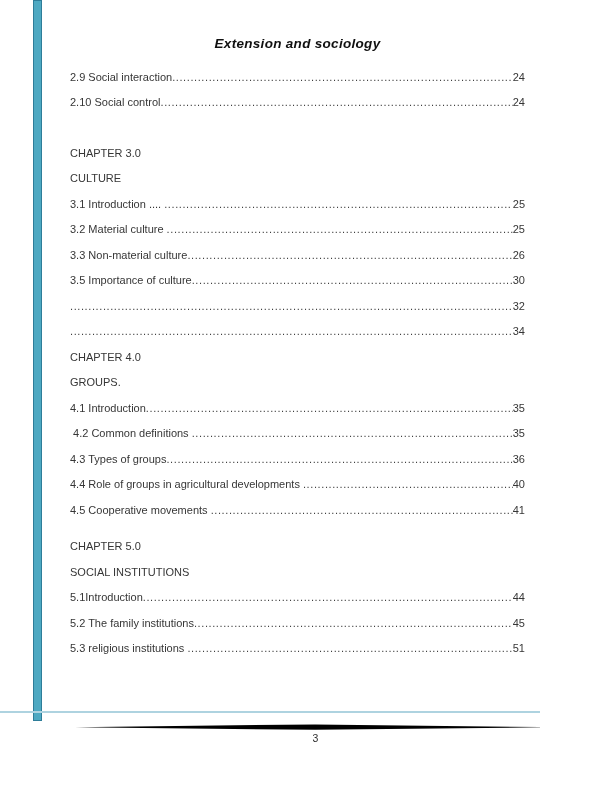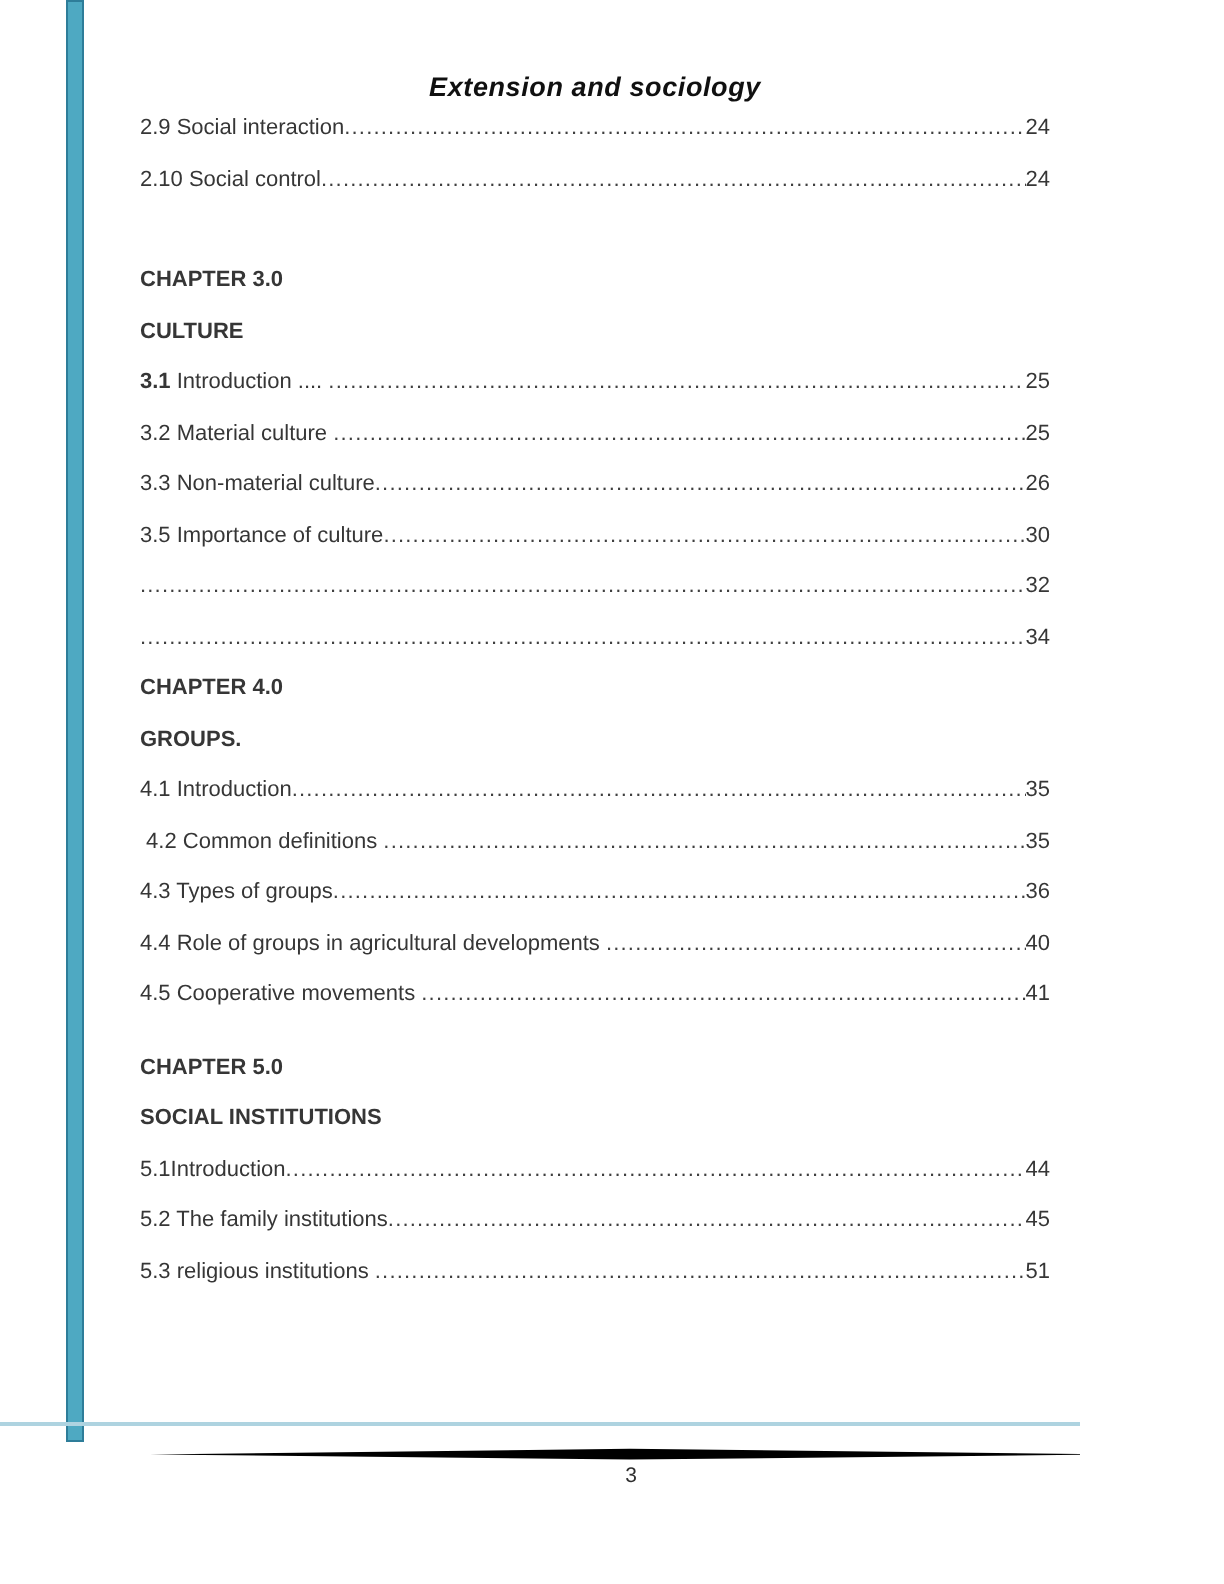--- a/index.html
+++ b/index.html
@@ -17,28 +17,28 @@
     position:absolute; top:711px; left:0; width:612px; height:2px;
     background:#aed3e0;
   }
   .content { position:absolute; left:70px; top:0; width:455px; }
   .title {
     margin-top:36px; height:16px; text-align:center;
     font-weight:bold; font-style:italic; font-size:13.5px; color:#101010;
     letter-spacing:0.3px;
   }
   .row {
-    height:25.5px; display:flex; 
+    height:25.5px; display:flex; align-items:flex-end;
     font-size:11px; line-height:13px;
   }
   .row.first { margin-top:6px; }
   .row.gap-lg { margin-top:25px; }
   .row.gap-md { margin-top:11px; }
   .lbl  { white-space:pre; }
-  .bold { font-weight:bold; }
+  .bold { font-weight:normal; }
   .dots { flex:1 1 auto; overflow:hidden; white-space:nowrap; letter-spacing:0.6px; color:#3f3f3f; }
   .dots::after { content:"........................................................................................................................................................................................................................"; }
   .pg { white-space:pre; }
   .footer { position:absolute; left:75px; top:724px; width:481px; text-align:center; }
   .footer svg { display:block; }
   .pagenum { font-size:10.5px; margin-top:1px; color:#2e2e2e; }
 </style>
 </head>
 <body>
 

